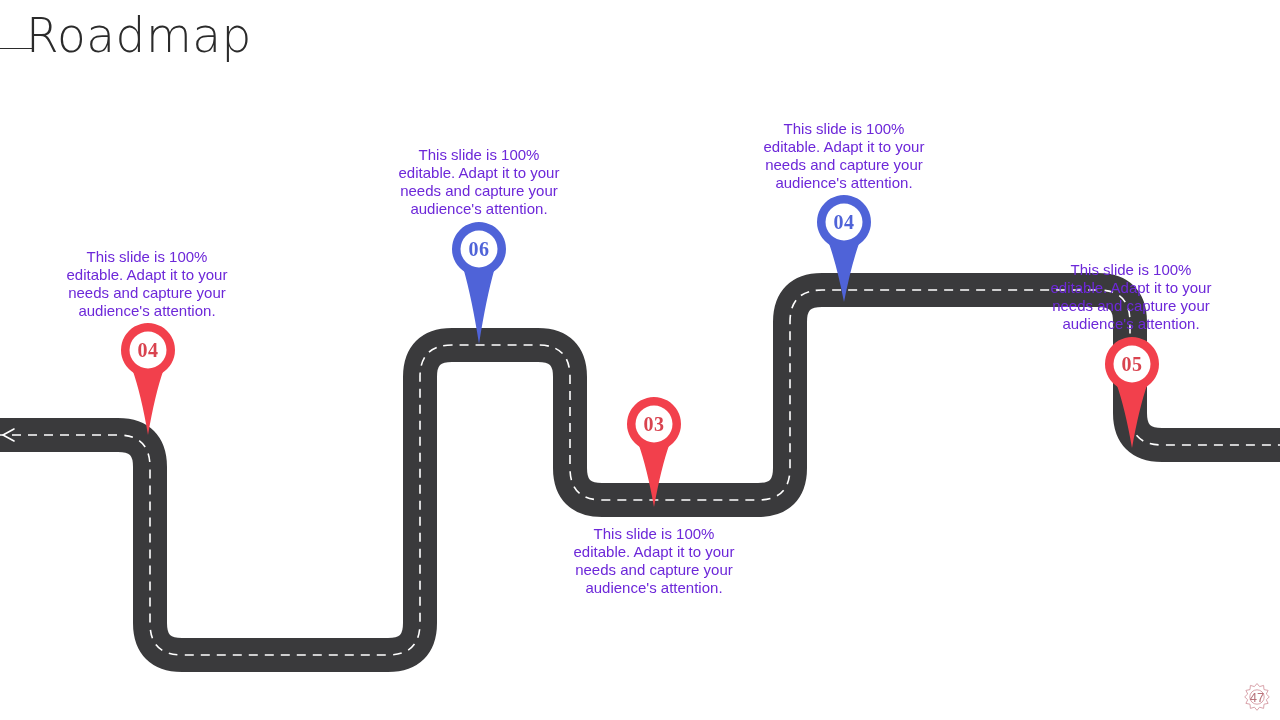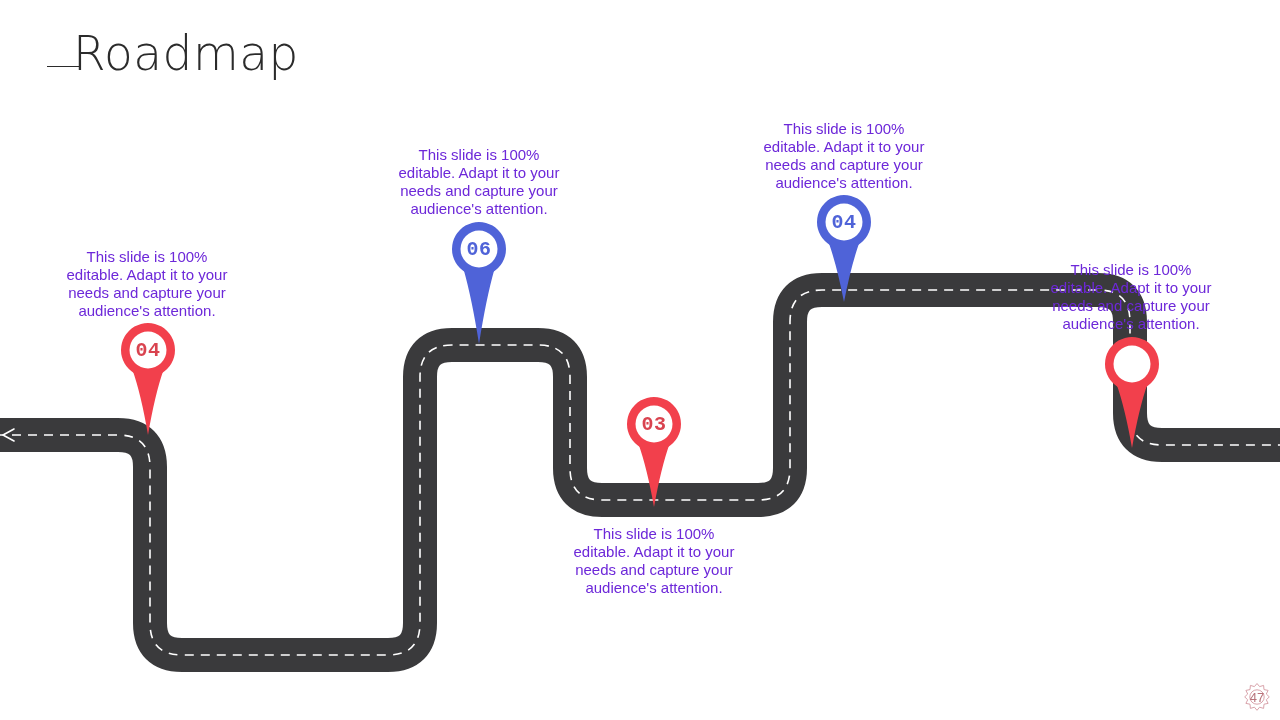--- a/index.html
+++ b/index.html
@@ -12,24 +12,23 @@
     background: #ffffff;
     font-family: "Liberation Sans", sans-serif;
     overflow: hidden;
     position: relative;
   }
 
   
   .title-block {
     position: absolute;
     left: 0;
-    top: 22px;
+    top: 4px;
     width: 520px;
     height: 62px;
-    margin-left: 47px;
   }
   .title-rule {
     position: absolute;
     left: 0;
     top: 44px;
     width: 34px;
     height: 1px;
     background: #2b2b2b;
   }
   .title-text {
@@ -77,21 +76,21 @@
     left: 0;
     top: 0;
     width: 76px;
     height: 64px;
     display: flex;
     align-items: center;
     justify-content: center;
     font-size: 20px;
     font-weight: bold;
     letter-spacing: 0.5px;
-    font-family: Liberation Mono, monospace;
+    font-family: Liberation Serif, serif;
   }
 
   
   .caption {
     position: absolute;
     width: 172px;
     font-size: 15px;
     line-height: 18px;
     color: #6d28d9;
     text-align: center;
@@ -239,20 +238,21 @@
 <div class="marker" style="left:1094px; top:332px;">
   <div class="marker-pin">
     <svg width="76" height="120" viewBox="0 0 76 120" xmlns="http://www.w3.org/2000/svg">
       <path d="M 38 5
                A 27 27 0 1 1 37.99 5
                Z" fill="#f2404c"></path>
       <path d="M 22.5 52 Q 31 76 38 116 Q 45 76 53.5 52 Z" fill="#f2404c"></path>
       <circle cx="38" cy="32" r="18.5" fill="#ffffff"></circle>
     </svg>
   </div>
+  <div class="marker-num" style="color:#d9434f; height:64px;">05</div>
 </div>
 
 <div class="page-badge">
   <svg width="34" height="34" viewBox="0 0 34 34" xmlns="http://www.w3.org/2000/svg">
     <g stroke="#d9a3ab" stroke-width="1" fill="none">
       <path d="M17 3.5 L19.6 6.6 L23.6 5.4 L24.0 9.6 L28.1 10.4
                L26.3 14.0 L29.3 16.9 L26.3 19.8 L28.1 23.4 L24.0 24.2
                L23.6 28.4 L19.6 27.2 L17 30.3 L14.4 27.2 L10.4 28.4
                L10.0 24.2 L5.9 23.4 L7.7 19.8 L4.7 16.9 L7.7 14.0
                L5.9 10.4 L10.0 9.6 L10.4 5.4 L14.4 6.6 Z"></path>

